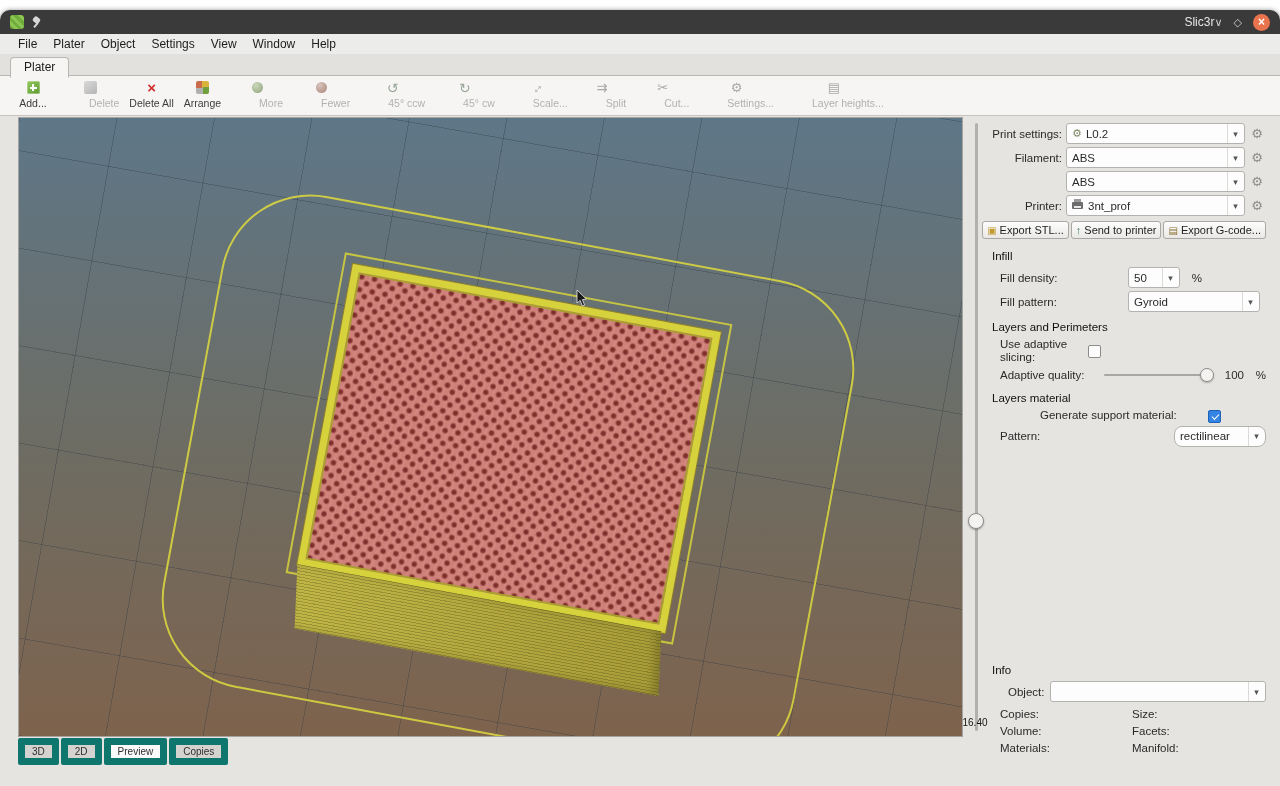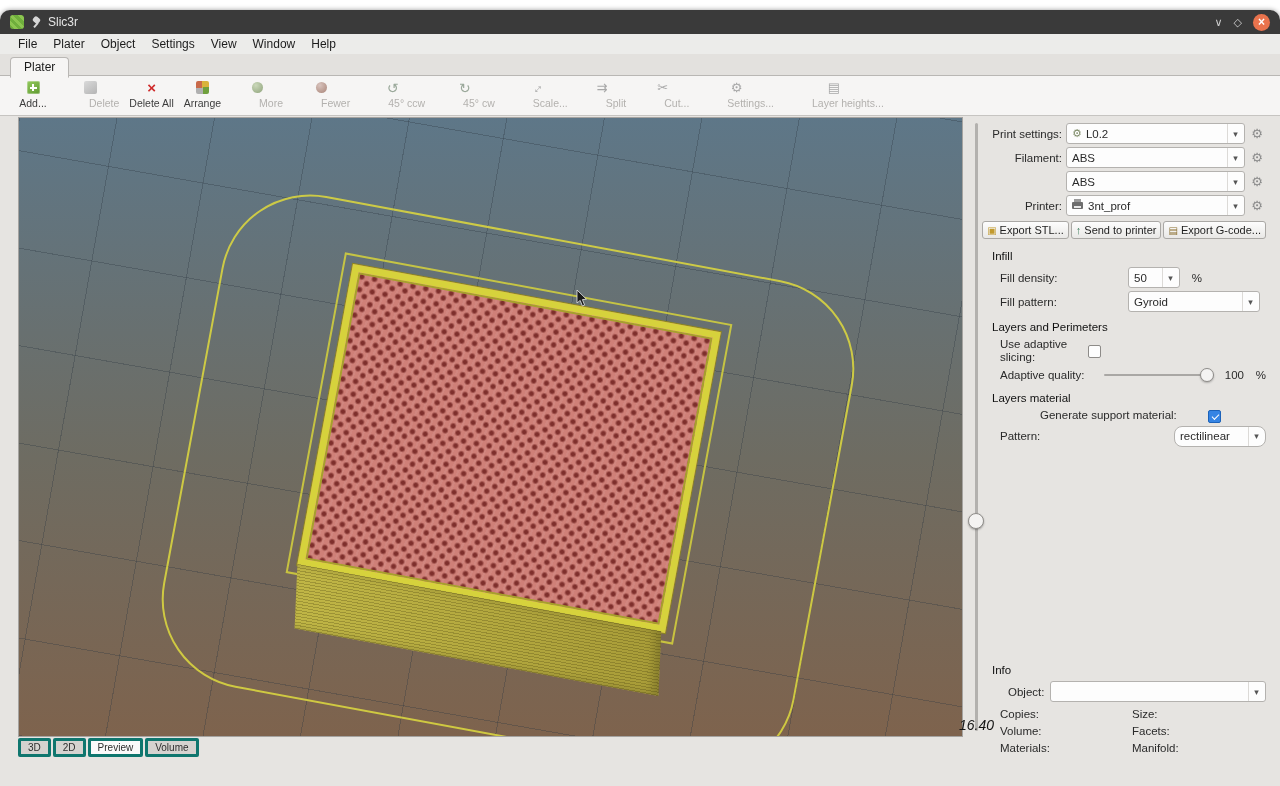--- a/index.html
+++ b/index.html
@@ -9,21 +9,21 @@
             background:#ececea; border-radius:10px 10px 0 0; overflow:hidden;
             box-shadow:0 0 5px rgba(0,0,0,.4); }
 
   
   .titlebar { height:24px; background:#3a3a3a; display:flex; align-items:center; padding:0 10px; }
   .logo { width:14px; height:14px; border-radius:3px; flex:none;
           background:repeating-linear-gradient(45deg,#6fae3c 0 3px,#8cc550 3px 6px); margin-right:7px; }
   .pin { width:11px; height:13px; flex:none; margin-right:6px; position:relative; }
   .pin::before { content:""; position:absolute; left:2px; top:1px; width:7px; height:6px; background:#d6d6d6; border-radius:2px; transform:rotate(40deg); }
   .pin::after  { content:""; position:absolute; left:4px; top:6px; width:1.5px; height:6px; background:#d6d6d6; transform:rotate(40deg); }
-  .title { flex:1; text-align:left; color:#e6e6e6; font-size:12px; }
+  .title { flex:1; text-align:right; color:#e6e6e6; font-size:12px; }
   .wc { display:flex; align-items:center; gap:11px; }
   .wc-min,.wc-max { color:#cfcfcf; font-size:11px; line-height:1; }
   .wc-close { width:17px; height:17px; border-radius:50%; background:#e9734d; color:#fff;
               display:flex; align-items:center; justify-content:center; font-size:12px; font-weight:bold; line-height:1; }
 
   
   .menubar { height:20px; background:#ececea; display:flex; align-items:center; padding-left:10px; }
   .menu-item { font-size:12px; color:#1c1c1c; padding:2px 8px; }
 
   
@@ -83,24 +83,24 @@
                 linear-gradient(90deg,#c0b646,#a89c38);
               box-shadow:inset -6px 0 8px rgba(0,0,0,.18); }
 
   .cursor { position:absolute; left:557px; top:172px; }
 
   .vslider { position:absolute; left:963px; top:1px; width:27px; height:620px; }
   .vtrack  { position:absolute; left:12px; top:6px; bottom:6px; width:3px; background:#b3b1ae; border-radius:2px; }
   .vhandle { position:absolute; left:5px; top:396px; width:16px; height:16px; border-radius:50%;
              background:#f4f3f2; border:1px solid #8f8d8a; box-shadow:0 1px 2px rgba(0,0,0,.3); }
   .slider-value { position:absolute; left:959px; top:601px; width:32px; text-align:center;
-                  font-size:14px; color:#141414;font-style:italic; }
+                  font-size:10px; color:#141414; }
 
   .viewtabs { position:absolute; left:18px; top:622px; display:flex; gap:2px; }
-  .vtab { font-size:10px; color:#2e2e2e; background:#d5d3d0; border:3px solid #0f766e;
+  .vtab { font-size:10px; color:#2e2e2e; background:#d5d3d0; border:7px solid #0f766e;
           border-radius:2px; padding:1px 7px; }
   .vtab.active { background:#fbfafa; }
 
   
   .panel { position:absolute; left:990px; top:0; width:290px; height:672px;
            display:flex; flex-direction:column; padding:7px 14px 34px 2px; font-size:11.5px; color:#2a2a2a; }
   .prow { display:flex; align-items:center; margin-bottom:3px; }
   .plabel { width:70px; text-align:right; margin-right:4px; flex:none; }
   .combo { flex:1; height:21px; background:#fdfdfd; border:1px solid #b4b2af; border-radius:3px;
            display:flex; align-items:center; padding:0 1px 0 5px; overflow:hidden; }
@@ -261,21 +261,21 @@
     <div class="vslider">
       <div class="vtrack"></div>
       <div class="vhandle"></div>
     </div>
     <div class="slider-value">16.40</div>
 
     <div class="viewtabs">
       <span class="vtab">3D</span>
       <span class="vtab">2D</span>
       <span class="vtab active">Preview</span>
-      <span class="vtab">Volume</span>
+      <span class="vtab">Copies</span>
     </div>
 
     <div class="panel">
 
       <div class="prow">
         <span class="plabel">Print settings:</span>
         <div class="combo">
           <span class="combo-gear">⚙</span>
           <span class="combo-text">L0.2</span>
           <span class="combo-arrow">▾</span>

